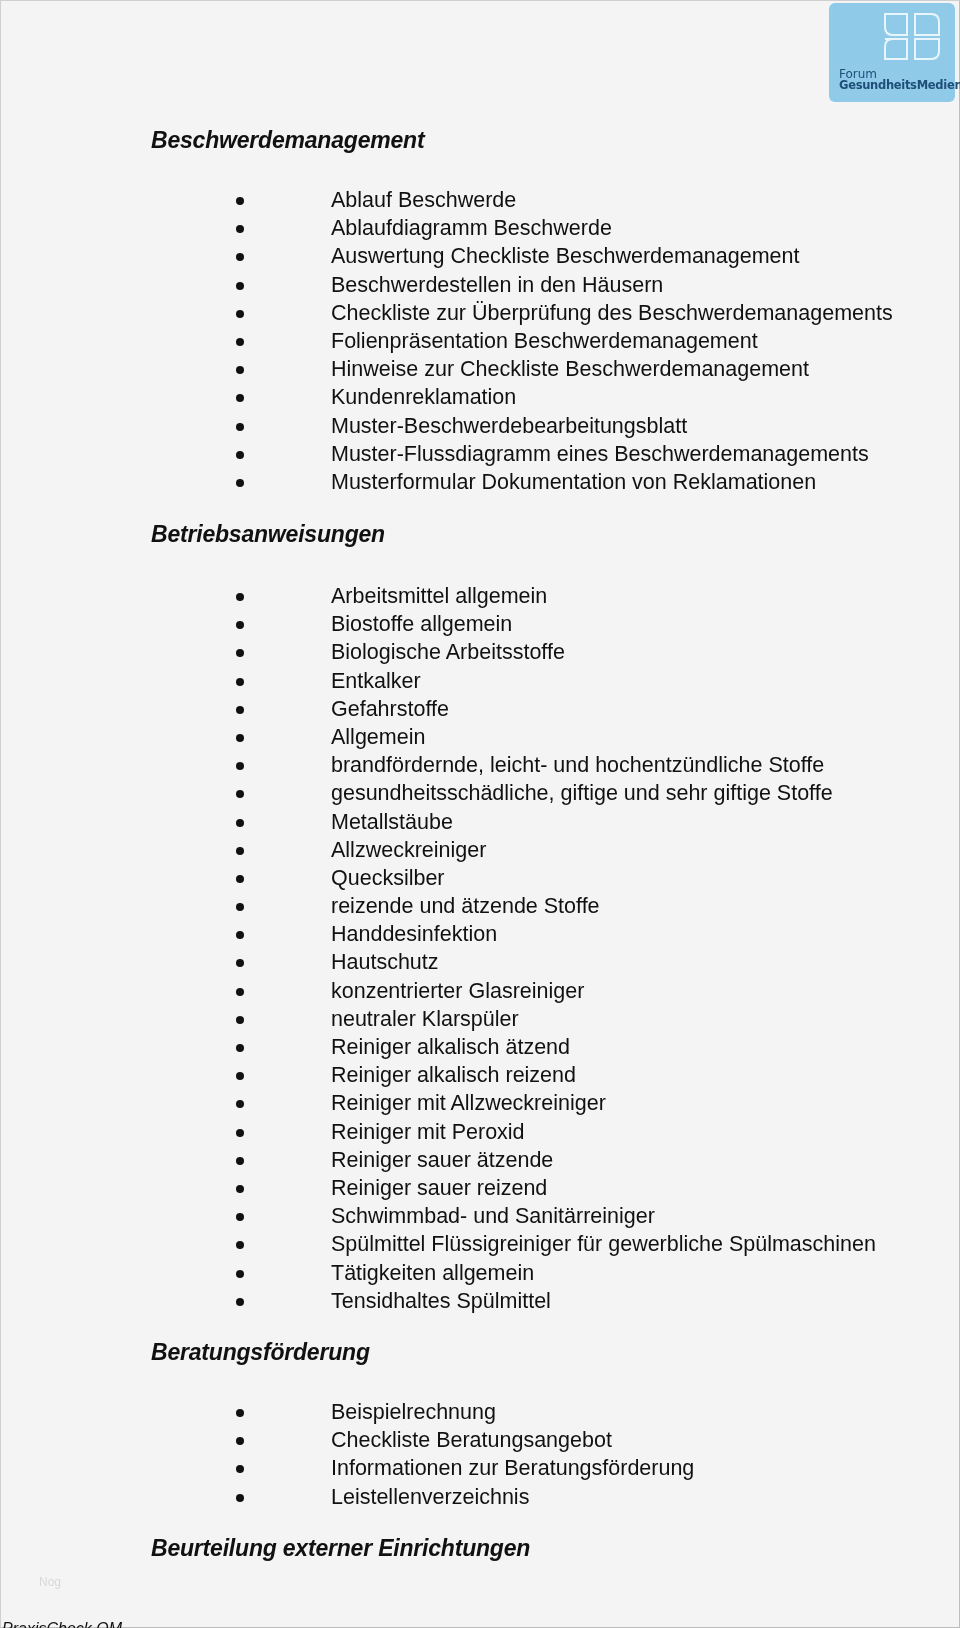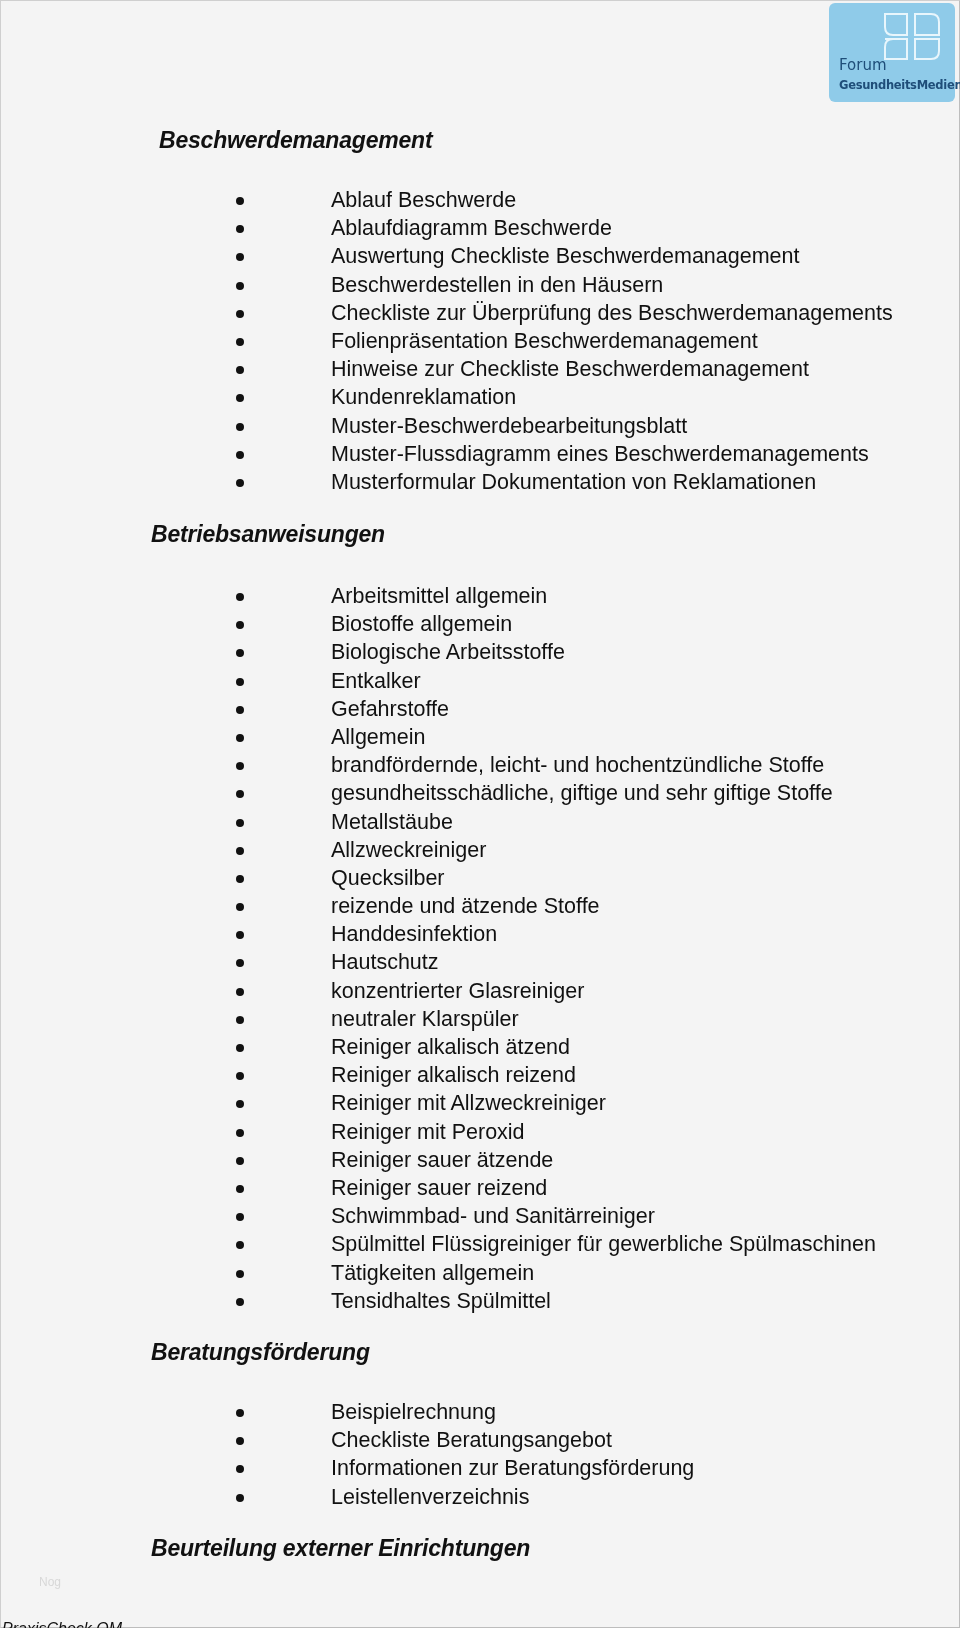--- a/index.html
+++ b/index.html
@@ -21,22 +21,22 @@
   
   .logo {
     position: absolute; left: 829px; top: 3px;
     width: 126px; height: 99px;
     background: #8fcbe9;
     border-radius: 6px;
     box-sizing: border-box;
   }
   .logo svg { position: absolute; left: 52px; top: 8px; }
   .logo-line1 {
-    position: absolute; left: 10px; top: 53px;
-    font-size: 15px; color: #1f4e79;
+    position: absolute; left: 10px; top: 64px;
+    font-size: 12px; color: #1f4e79;
     font-family: "DejaVu Sans", sans-serif;
   }
   .logo-line2 {
     position: absolute; left: 10px; top: 75px;
     font-size: 11.5px; font-weight: bold; color: #1f4e79;
     font-family: "DejaVu Sans", sans-serif;
     letter-spacing: -0.3px;
   }
   
   .section-title {
@@ -86,21 +86,21 @@
       <path d="M4 3 H26 V24 H12 Q4 24 4 16 Z"></path>
       <path d="M34 3 H50 Q58 3 58 11 V24 H34 Z"></path>
       <path d="M4 28 H26 V48 H4 V36 Q4 28 12 28 Z"></path>
       <path d="M34 28 H58 V40 Q58 48 50 48 H34 Z"></path>
     </g>
   </svg>
   <div class="logo-line1">Forum</div>
   <div class="logo-line2">GesundheitsMedien</div>
 </div>
 
-<h2 class="section-title" style="top:127px;margin-left:8px;">Beschwerdemanagement</h2>
+<h2 class="section-title" style="top:127px;">Beschwerdemanagement</h2>
 <ul class="list" style="top:186px;">
   <li class="list-item">
       <span class="bullet"></span>
       <span class="item-label">Ablauf Beschwerde</span>
     </li>
   <li class="list-item">
       <span class="bullet"></span>
       <span class="item-label">Ablaufdiagramm Beschwerde</span>
     </li>
   <li class="list-item">

